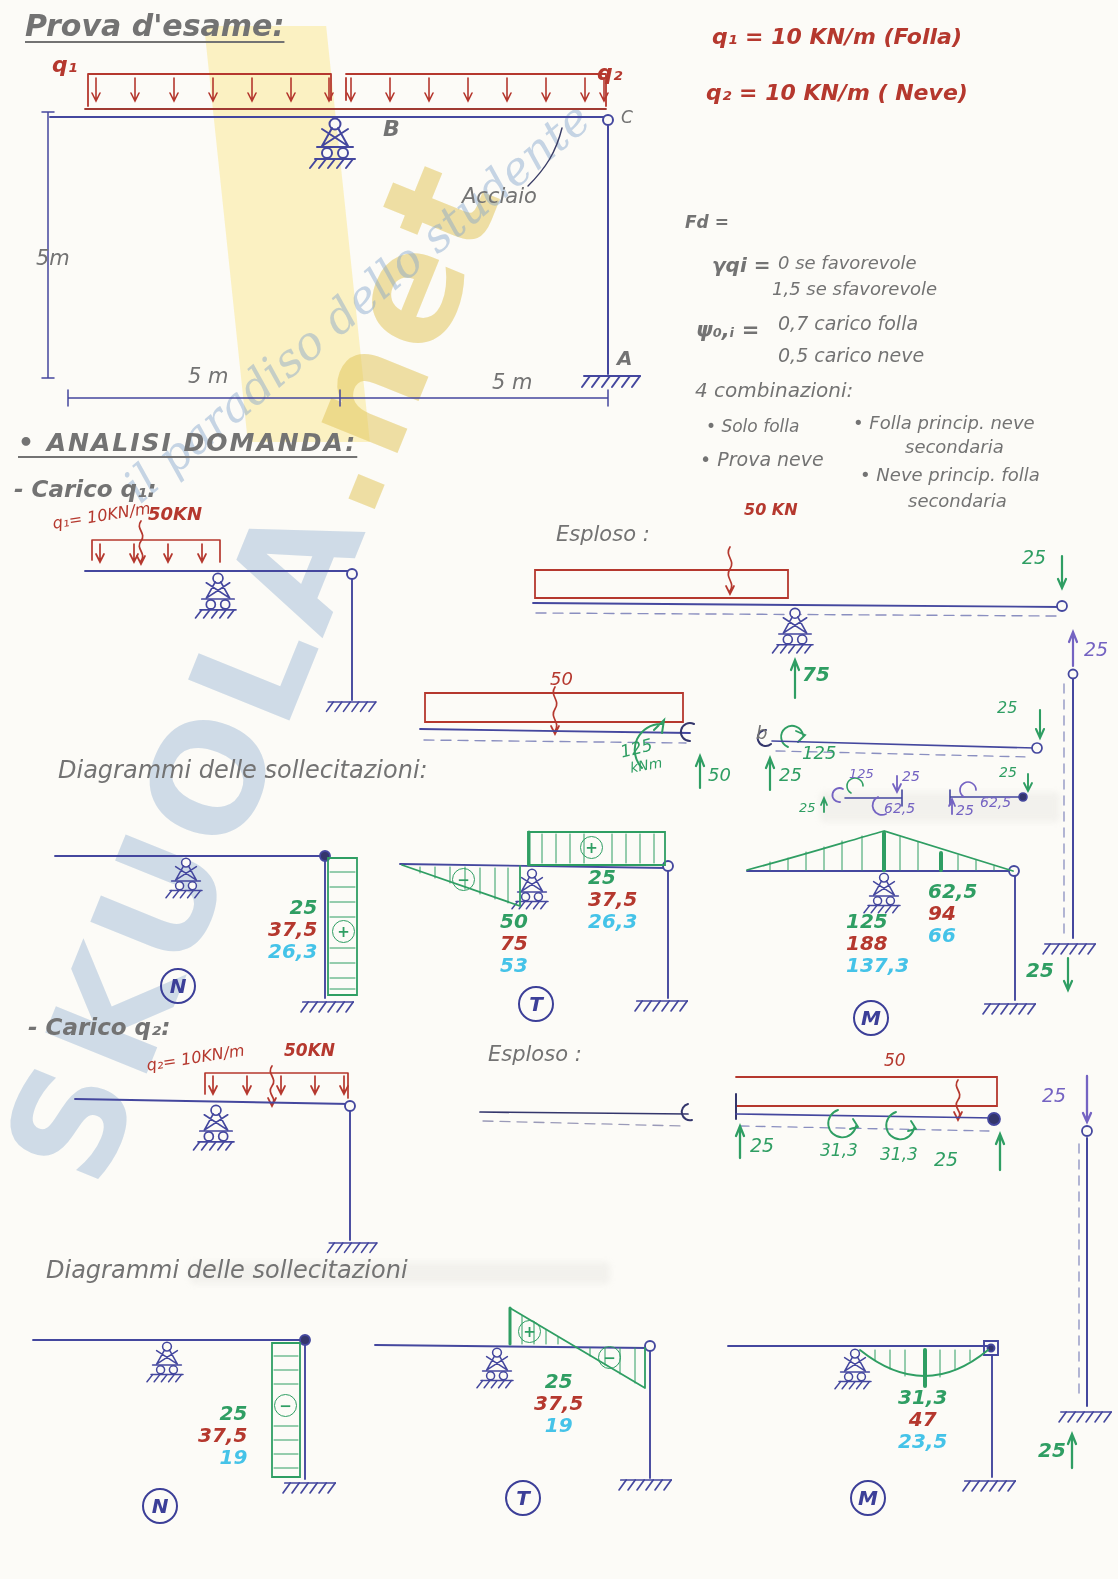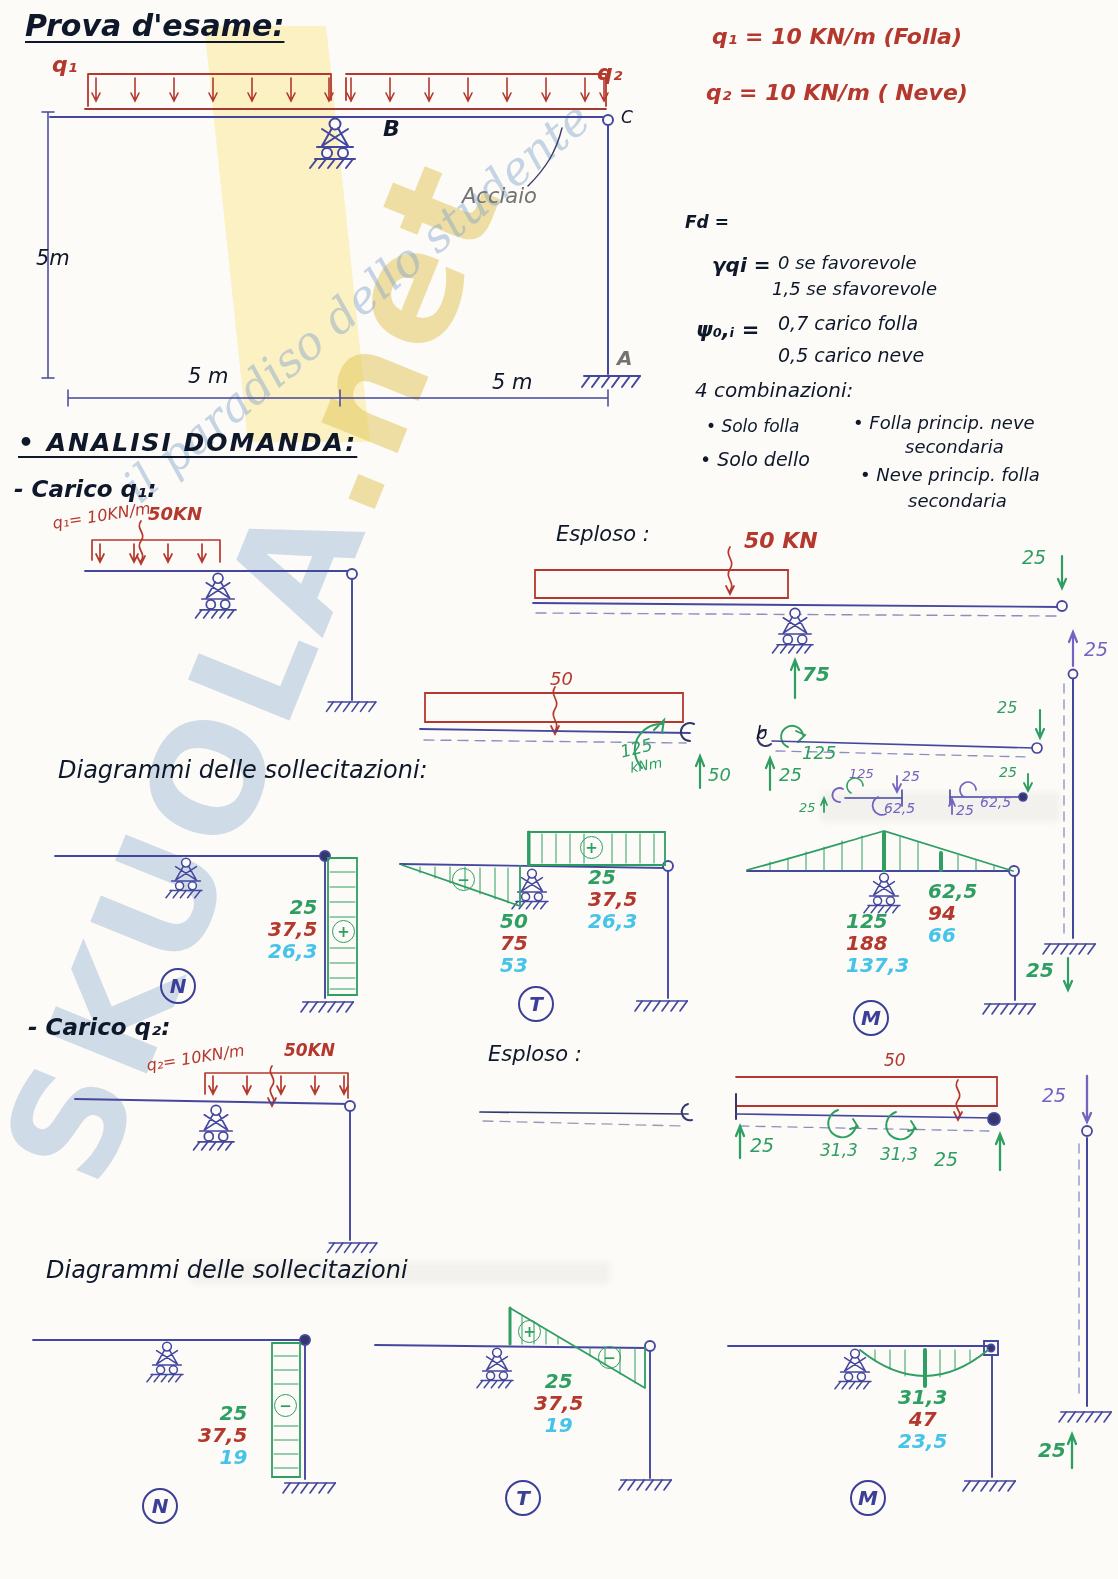--- a/index.html
+++ b/index.html
@@ -1,19 +1,19 @@
 <!DOCTYPE html>
 <html><head>
 <meta charset="utf-8">
 <style>
   html,body{margin:0;padding:0;background:#e8e6e0;}
   #page{position:relative;width:1118px;height:1579px;background:#fcfbf7;overflow:hidden;
         font-family:"DejaVu Sans",sans-serif;}
   .lbl{position:absolute;white-space:nowrap;font-style:italic;font-family:"DejaVu Sans",sans-serif;}
-  .ink{color:#0f172a}
+  .ink{color:#737373}
   .dark{color:#737373}
   .red{color:#b5382e}
   .green{color:#2f9e63}
   .cyan{color:#45c3e8}
   .purple{color:#7463c2}
   .b{font-weight:bold}
   .u{text-decoration:underline;text-underline-offset:5px;text-decoration-thickness:2px}
   .stack{position:absolute;display:flex;flex-direction:column;line-height:1.1;
          font-style:italic;font-weight:bold;font-size:20px;font-family:"DejaVu Sans",sans-serif;}
   .stack span{display:block}
@@ -291,33 +291,33 @@
 
   <span class="lbl ink b" style="left:685px;top:212px;font-size:17px">Fd =</span>
   <span class="lbl ink b" style="left:712px;top:253px;font-size:20px">γqi =</span>
   <span class="lbl ink" style="left:778px;top:252px;font-size:18px">0  se favorevole</span>
   <span class="lbl ink" style="left:772px;top:278px;font-size:18px">1,5  se sfavorevole</span>
   <span class="lbl ink b" style="left:696px;top:318px;font-size:21px">ψ₀,ᵢ =</span>
   <span class="lbl ink" style="left:778px;top:312px;font-size:19px">0,7  carico folla</span>
   <span class="lbl ink" style="left:778px;top:344px;font-size:19px">0,5  carico neve</span>
   <span class="lbl ink" style="left:695px;top:378px;font-size:20px">4 combinazioni:</span>
   <span class="lbl ink" style="left:706px;top:416px;font-size:17px">• Solo folla</span>
-  <span class="lbl ink" style="left:700px;top:448px;font-size:19px">• Solo dello</span>
+  <span class="lbl ink" style="left:700px;top:448px;font-size:19px">• Prova neve</span>
   <span class="lbl ink" style="left:853px;top:412px;font-size:18px">• Folla princip. neve</span>
   <span class="lbl ink" style="left:905px;top:436px;font-size:18px">secondaria</span>
   <span class="lbl ink" style="left:860px;top:464px;font-size:18px">• Neve princip. folla</span>
   <span class="lbl ink" style="left:908px;top:490px;font-size:18px">secondaria</span>
 
   <div class="lbl ink b u" style="left:18px;top:428px;font-size:25px;letter-spacing:2px">• ANALISI  DOMANDA:</div>
   <span class="lbl ink b" style="left:14px;top:476px;font-size:23px">- Carico  q₁:</span>
   <span class="lbl red" style="left:52px;top:506px;font-size:16px;transform:rotate(-9deg)">q₁= 10KN/m</span>
   <span class="lbl red b" style="left:148px;top:503px;font-size:18px">50KN</span>
 
   <span class="lbl ink" style="left:556px;top:522px;font-size:21px">Esploso :</span>
-  <span class="lbl red b" style="left:744px;top:528px;font-size:22px">50 KN</span>
+  <span class="lbl red b" style="left:744px;top:500px;font-size:16px">50 KN</span>
   <span class="lbl green" style="left:1022px;top:546px;font-size:19px">25</span>
   <span class="lbl green b" style="left:802px;top:662px;font-size:20px">75</span>
   <span class="lbl purple" style="left:1084px;top:638px;font-size:19px">25</span>
   <span class="lbl green b" style="left:1026px;top:958px;font-size:20px">25</span>
   <span class="lbl red" style="left:550px;top:668px;font-size:18px">50</span>
   <span class="lbl green" style="left:620px;top:738px;font-size:17px;transform:rotate(-14deg)">125</span>
   <span class="lbl green" style="left:630px;top:757px;font-size:14px;transform:rotate(-10deg)">kNm</span>
   <span class="lbl green" style="left:708px;top:764px;font-size:18px">50</span>
   <span class="lbl ink" style="left:756px;top:722px;font-size:18px">b</span>
   <span class="lbl green" style="left:802px;top:742px;font-size:18px">125</span>

